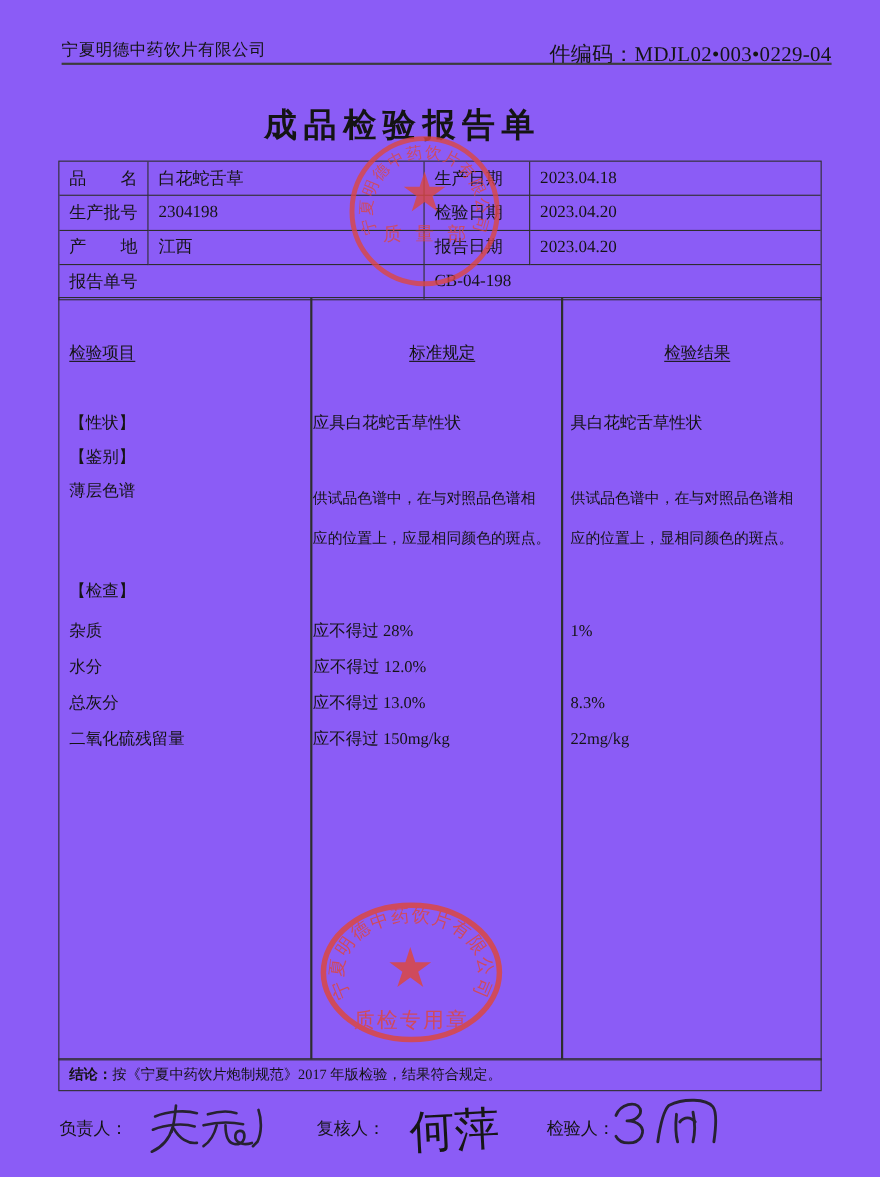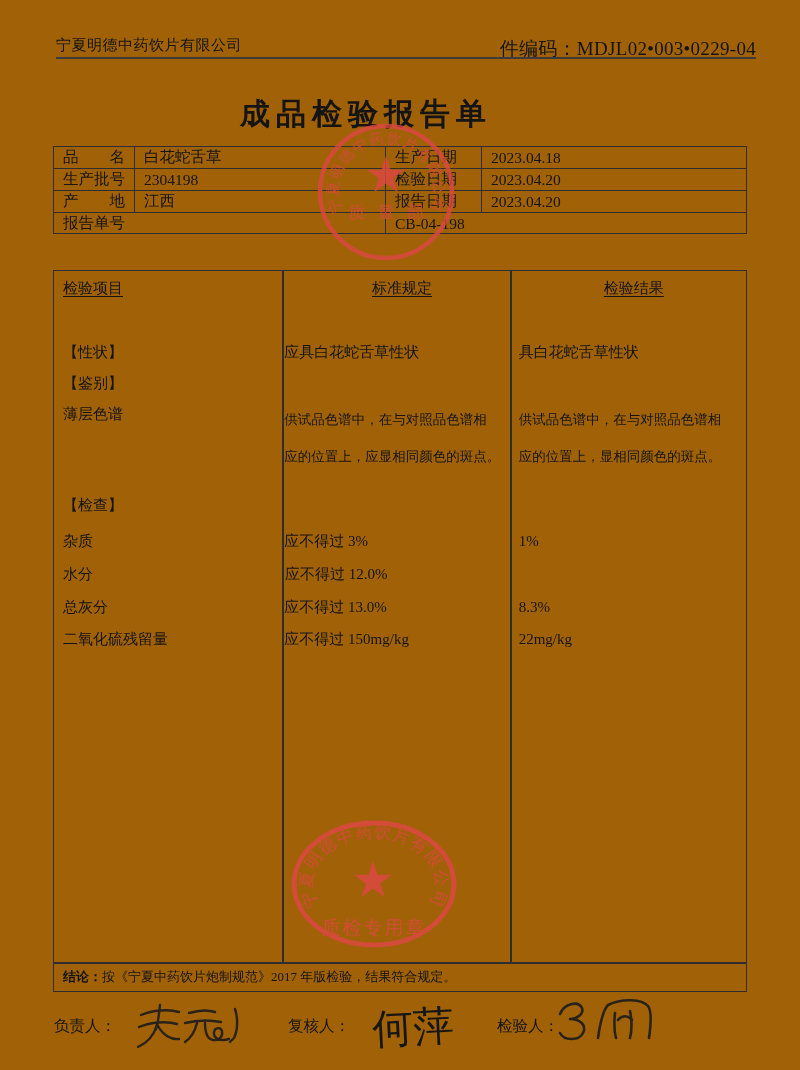--- a/index.html
+++ b/index.html
@@ -1,53 +1,53 @@
 <!DOCTYPE html>
 <html><head>
 <meta charset="utf-8">
 <style>
   html,body{margin:0;padding:0;background:#ffffff;}
   .page{
-    position:relative;width:800px;height:1070px;background:#a16207;
+    position:relative;width:800px;height:1070px;background:#8b5cf6;
     font-family:"Liberation Serif","DejaVu Serif",serif;color:#141414;overflow:hidden;
   }
   
   .hdr-company{position:absolute;left:56px;top:36px;font-size:15px;letter-spacing:.5px;}
   .hdr-code{position:absolute;right:44px;top:36px;font-size:19px;letter-spacing:.3px;}
   .hdr-rule{position:absolute;left:56px;top:57px;width:700px;height:2px;background:#3c3c3c;}
   
   .title{
     position:absolute;left:0;top:94px;width:732px;text-align:center;
     font-family:Liberation Serif, serif;
     font-size:30px;font-weight:700;letter-spacing:6px;
   }
   
   .itable{
-    position:absolute;left:53px;top:146px;width:694px;height:88px;
+    position:absolute;left:53px;top:146px;width:694px;height:127px;
     border:1.5px solid #2e2e2e;box-sizing:border-box;
     display:grid;grid-template-columns:81px 251px 96px 1fr;grid-template-rows:repeat(4,1fr);
     font-size:15.5px;
   }
   .itable .cell{
     border-right:1.5px solid #2e2e2e;border-bottom:1.5px solid #2e2e2e;
     display:flex;align-items:center;padding-left:9px;box-sizing:border-box;white-space:nowrap;
   }
   .itable .noR{border-right:none;}
   .itable .noB{border-bottom:none;}
   .itable .span2a{grid-column:1 / 3;}
   .itable .span2b{grid-column:3 / 5;}
   
   .rtable{
     position:absolute;left:53px;top:269.5px;width:694px;height:694px;
     border:1.5px solid #2e2e2e;box-sizing:border-box;font-size:15px;
   }
   .rtable .vline{position:absolute;top:0;bottom:0;width:1.5px;background:#2e2e2e;}
   .rtable .v1{left:228px;}
   .rtable .v2{left:456px;}
-  .rrow{position:absolute;left:0;width:100%;display:flex;line-height:17px;}
+  .rrow{position:absolute;left:0;width:100%;display:flex;line-height:17px;margin-top:33px;}
   .rrow .ci{width:229px;padding-left:9px;box-sizing:border-box;}
   .rrow .cs{width:228px;padding-left:2px;box-sizing:border-box;}
   .rrow .cr{width:237px;padding-left:9px;box-sizing:border-box;}
   .rhead{top:9px;}
   .rhead .ci span,.rhead .cs span,.rhead .cr span{
     text-decoration:underline;text-underline-offset:3px;
   }
   .rhead .cs,.rhead .cr{text-align:center;padding-left:12px;}
   .multi{white-space:pre-line;line-height:37px;font-size:13.5px;}
   .itemPad{margin-top:5px;}
@@ -126,21 +126,21 @@
     </div>
 
     <div class="rrow" style="top:226px">
       <div class="ci">【检查】</div>
       <div class="cs"></div>
       <div class="cr"></div>
     </div>
 
     <div class="rrow" style="top:262px">
       <div class="ci">杂质</div>
-      <div class="cs">应不得过 3%</div>
+      <div class="cs">应不得过 28%</div>
       <div class="cr">1%</div>
     </div>
 
     <div class="rrow" style="top:295px">
       <div class="ci">水分</div>
       <div class="cs">应不得过 12.0%</div>
     </div>
 
     <div class="rrow" style="top:328px">
       <div class="ci">总灰分</div>

